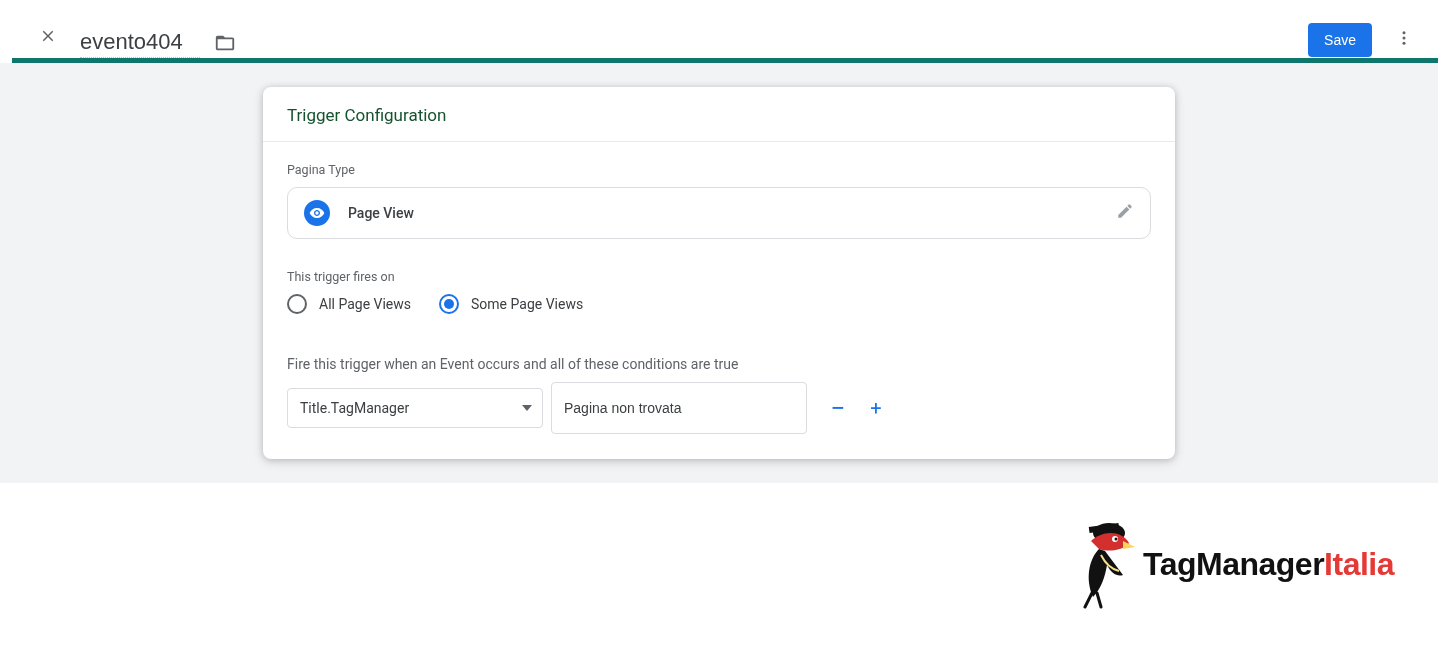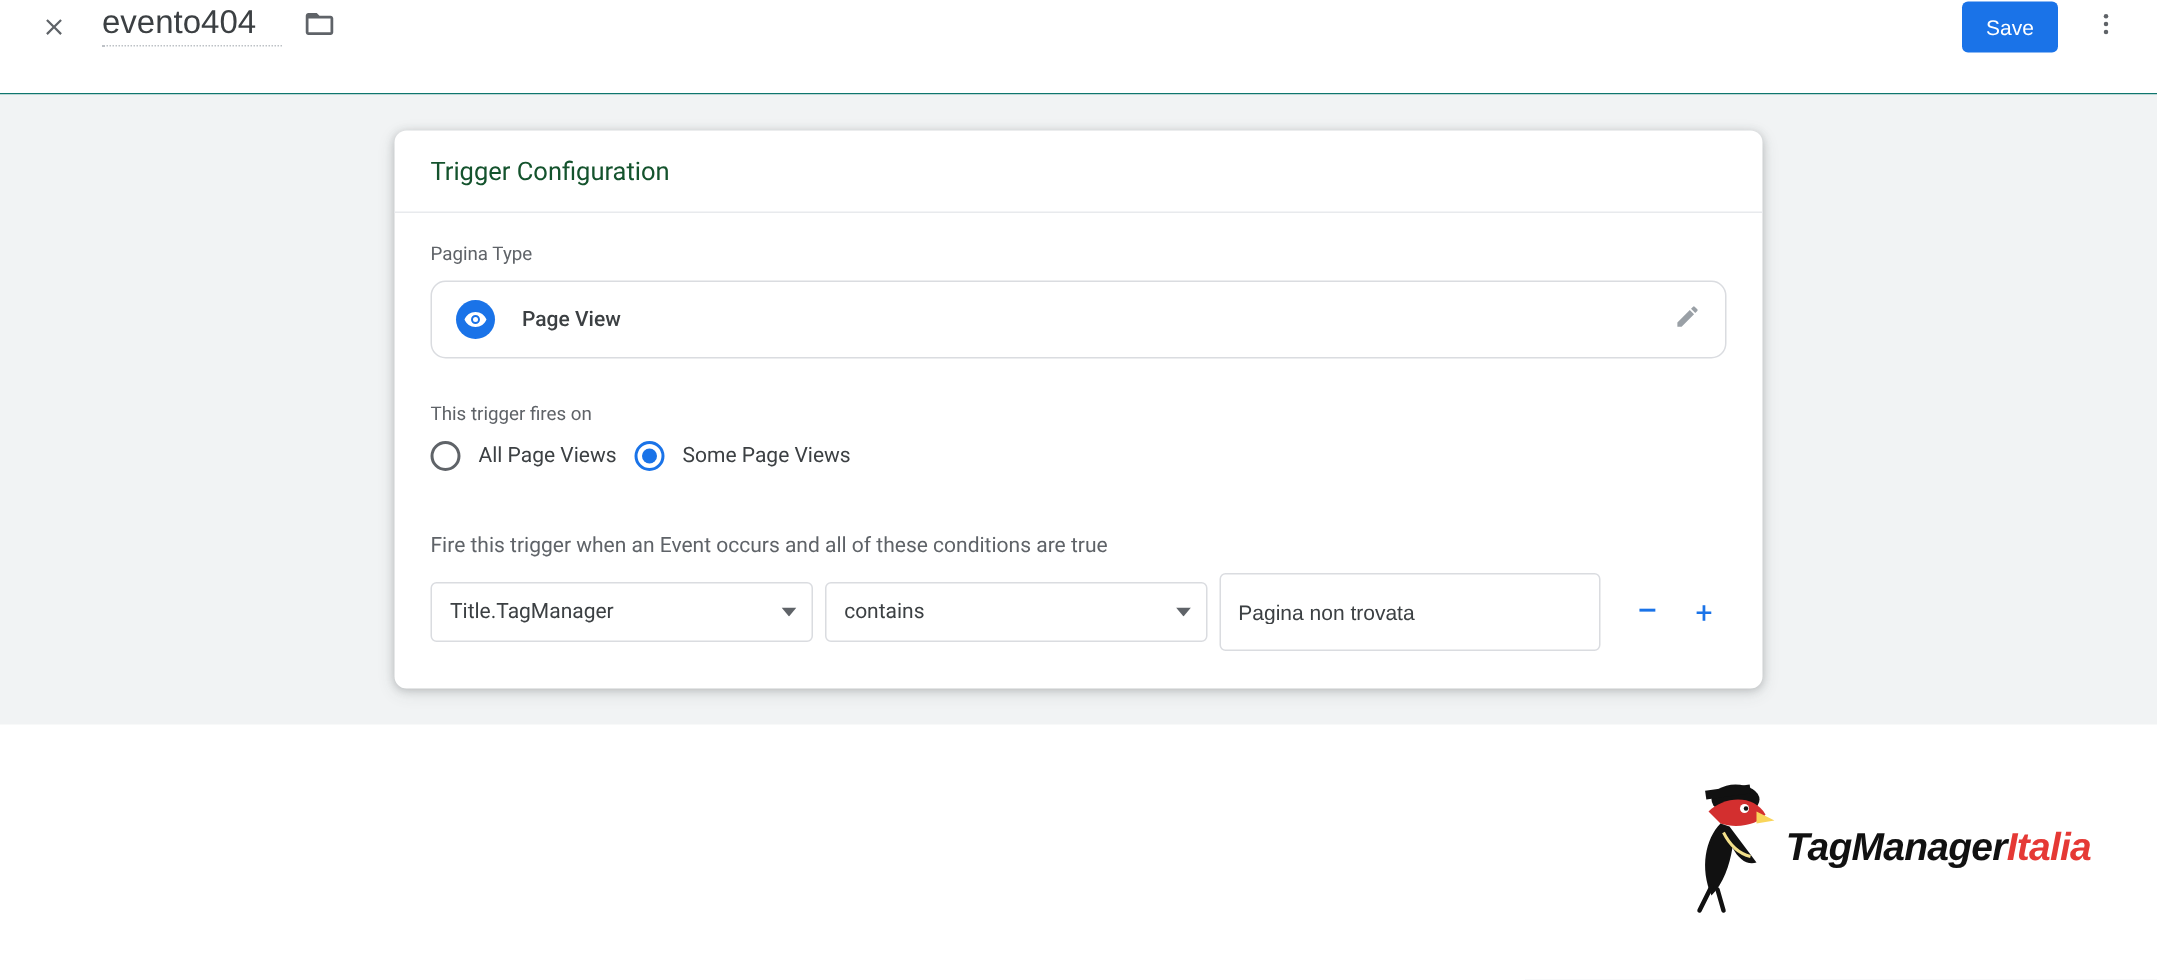--- a/index.html
+++ b/index.html
@@ -6,24 +6,25 @@
   body {
     font-family: Roboto, Arial, sans-serif;
     background: #fff;
     width: 1438px;
     height: 653px;
     overflow: hidden;
   }
   .topbar {
     height: 63px;
     background: #fff;
-    border-bottom: 1px solid #0f766e;
+    border-bottom: 5px solid #0f766e;
     display: flex;
-    align-items: flex-start;
+    align-items: flex-end;
     padding: 0 16px;
+    margin-left: 12px;
   }
   .close-btn {
     width: 40px; height: 40px;
     display: flex; align-items: center; justify-content: center;
     color: #5f6368;
     cursor: pointer;
     border-radius: 50%;
   }
   .close-btn svg { width: 18px; height: 18px; }
   .title-wrap {
@@ -120,21 +121,21 @@
     right: 16px;
     color: #9aa0a6;
     cursor: pointer;
     display:flex;
   }
   .edit-pencil svg { width: 18px; height: 18px; }
   .fires-on-section { margin-top: 30px; }
   .radio-row {
     display: flex;
     align-items: center;
-    gap: 12px;
+    gap: 28px;
     margin-top: 6px;
   }
   .radio-opt {
     display: flex; align-items: center; gap: 12px;
     cursor: pointer;
   }
   .radio-outline {
     width: 20px; height: 20px; border: 2px solid #5f6368; border-radius:50%;
     display:flex; align-items:center; justify-content:center;
   }
@@ -188,23 +189,22 @@
   }
   .row-btn.minus { margin-left: 8px; font-size: 26px; line-height: 10px; }
 
   .footer-logo-area {
     display:flex;
     justify-content:flex-end;
     padding: 36px 44px 0 0;
   }
   .logo-wrap {
     display:flex; align-items:center; gap:8px;
-    font-size: 26px;
+    font-size: 32px;
     font-family: Arial, sans-serif;
-    font-style: italic;
   }
   .logo-wrap .tag { font-weight:700; color:#111; letter-spacing: -0.5px; }
   .logo-wrap .italia { font-weight:700; color:#e53935; letter-spacing: -0.5px; }
   .bird svg { width: 64px; height: 90px; display:block; }
 </style>
 </head>
 <body>
 
 <div class="topbar">
   <div class="close-btn">
@@ -272,28 +272,20 @@
             <span class="radio-label">Some Page Views</span>
           </div>
         </div>
       </div>
 
       <div class="condition-section">
         <div class="condition-desc">Fire this trigger when an Event occurs and all of these conditions are true</div>
         <div class="condition-row">
           <div class="select-box var">
             <span>Title.TagManager</span>
-            <span class="caret">
-                <svg viewBox="0 0 10 6">
-                  <path d="M0 0l5 6 5-6z" fill="currentColor"></path>
-                </svg>
-              </span>
-          </div>
-          <div class="select-box op">
-            <span>contains</span>
             <span class="caret">
                 <svg viewBox="0 0 10 6">
                   <path d="M0 0l5 6 5-6z" fill="currentColor"></path>
                 </svg>
               </span>
           </div>
           <input class="value-input" value="Pagina non trovata" style="">
           <div class="row-btn minus">
             <span>−</span>
           </div>

